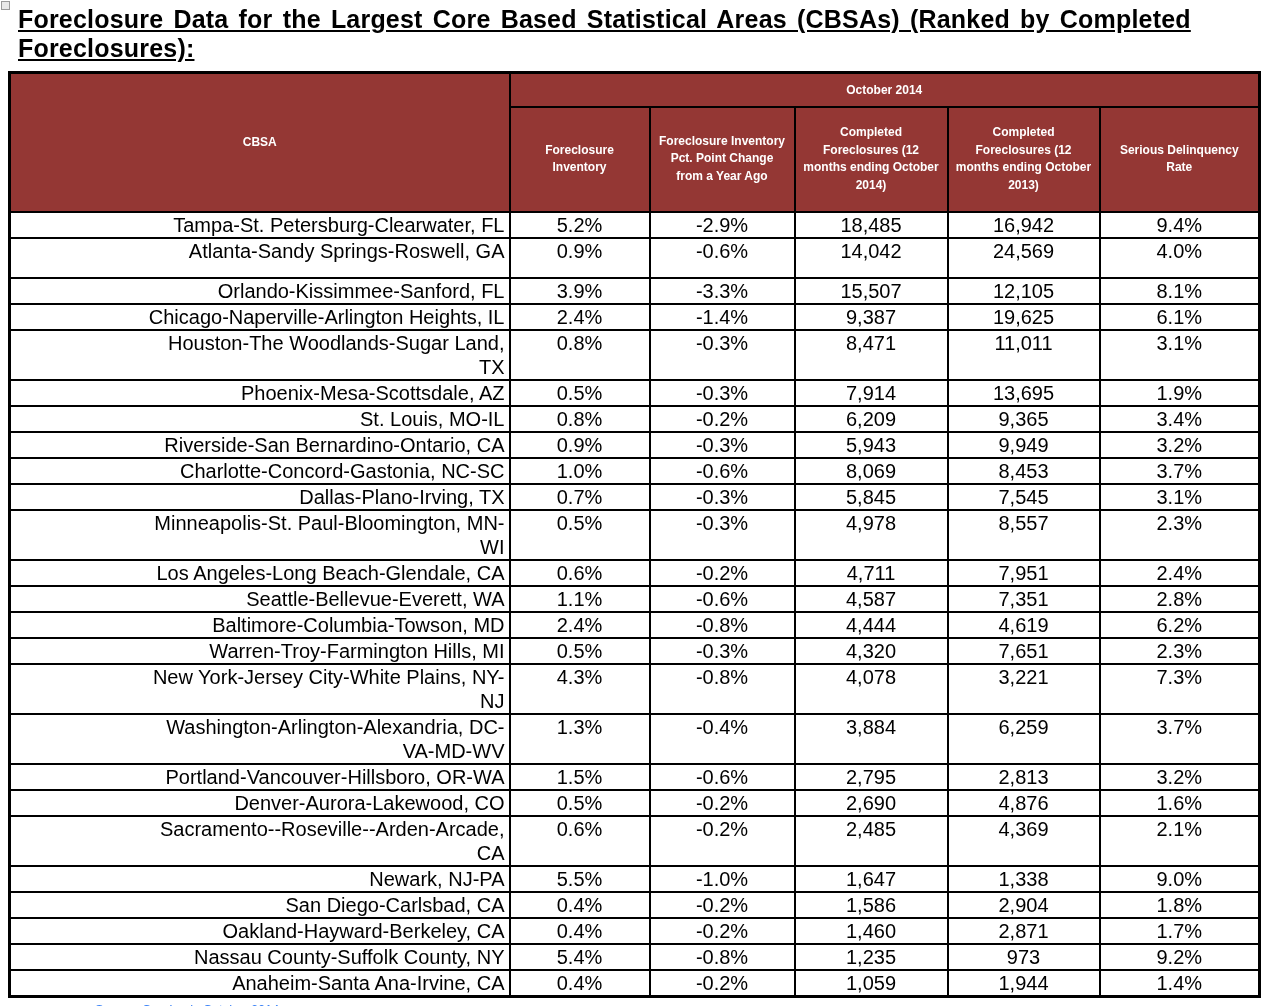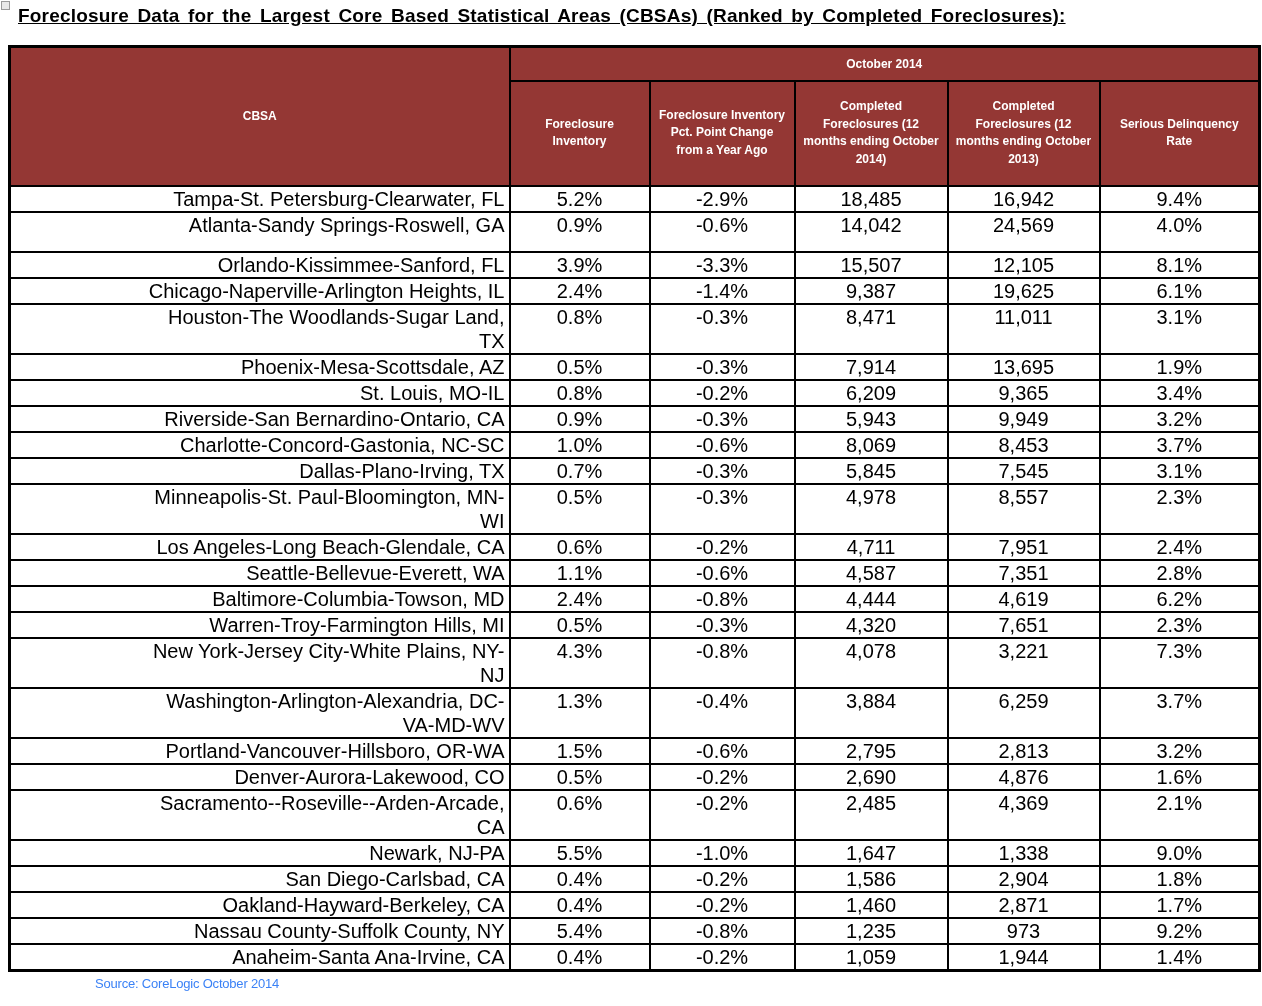--- a/index.html
+++ b/index.html
@@ -12,22 +12,22 @@
     position: relative;
     overflow: hidden;
   }
   .anchor-icon {
     position: absolute; left: 1px; top: 1px;
     width: 9px; height: 9px;
     border: 1px solid #9a9a9a;
     background: #e8e8e8;
   }
   .page-title {
-    margin: 5px 0 18px 18px;
-    font-size: 19px;
+    margin: 5px 0 8px 18px;
+    font-size: 25px;
     font-weight: bold;
     text-decoration: underline;
     word-spacing: 3px;
     letter-spacing: 0.2px;
     color: #000;
   }
   table.data-table {
     border-collapse: collapse;
     table-layout: fixed;
     width: 1250px;

